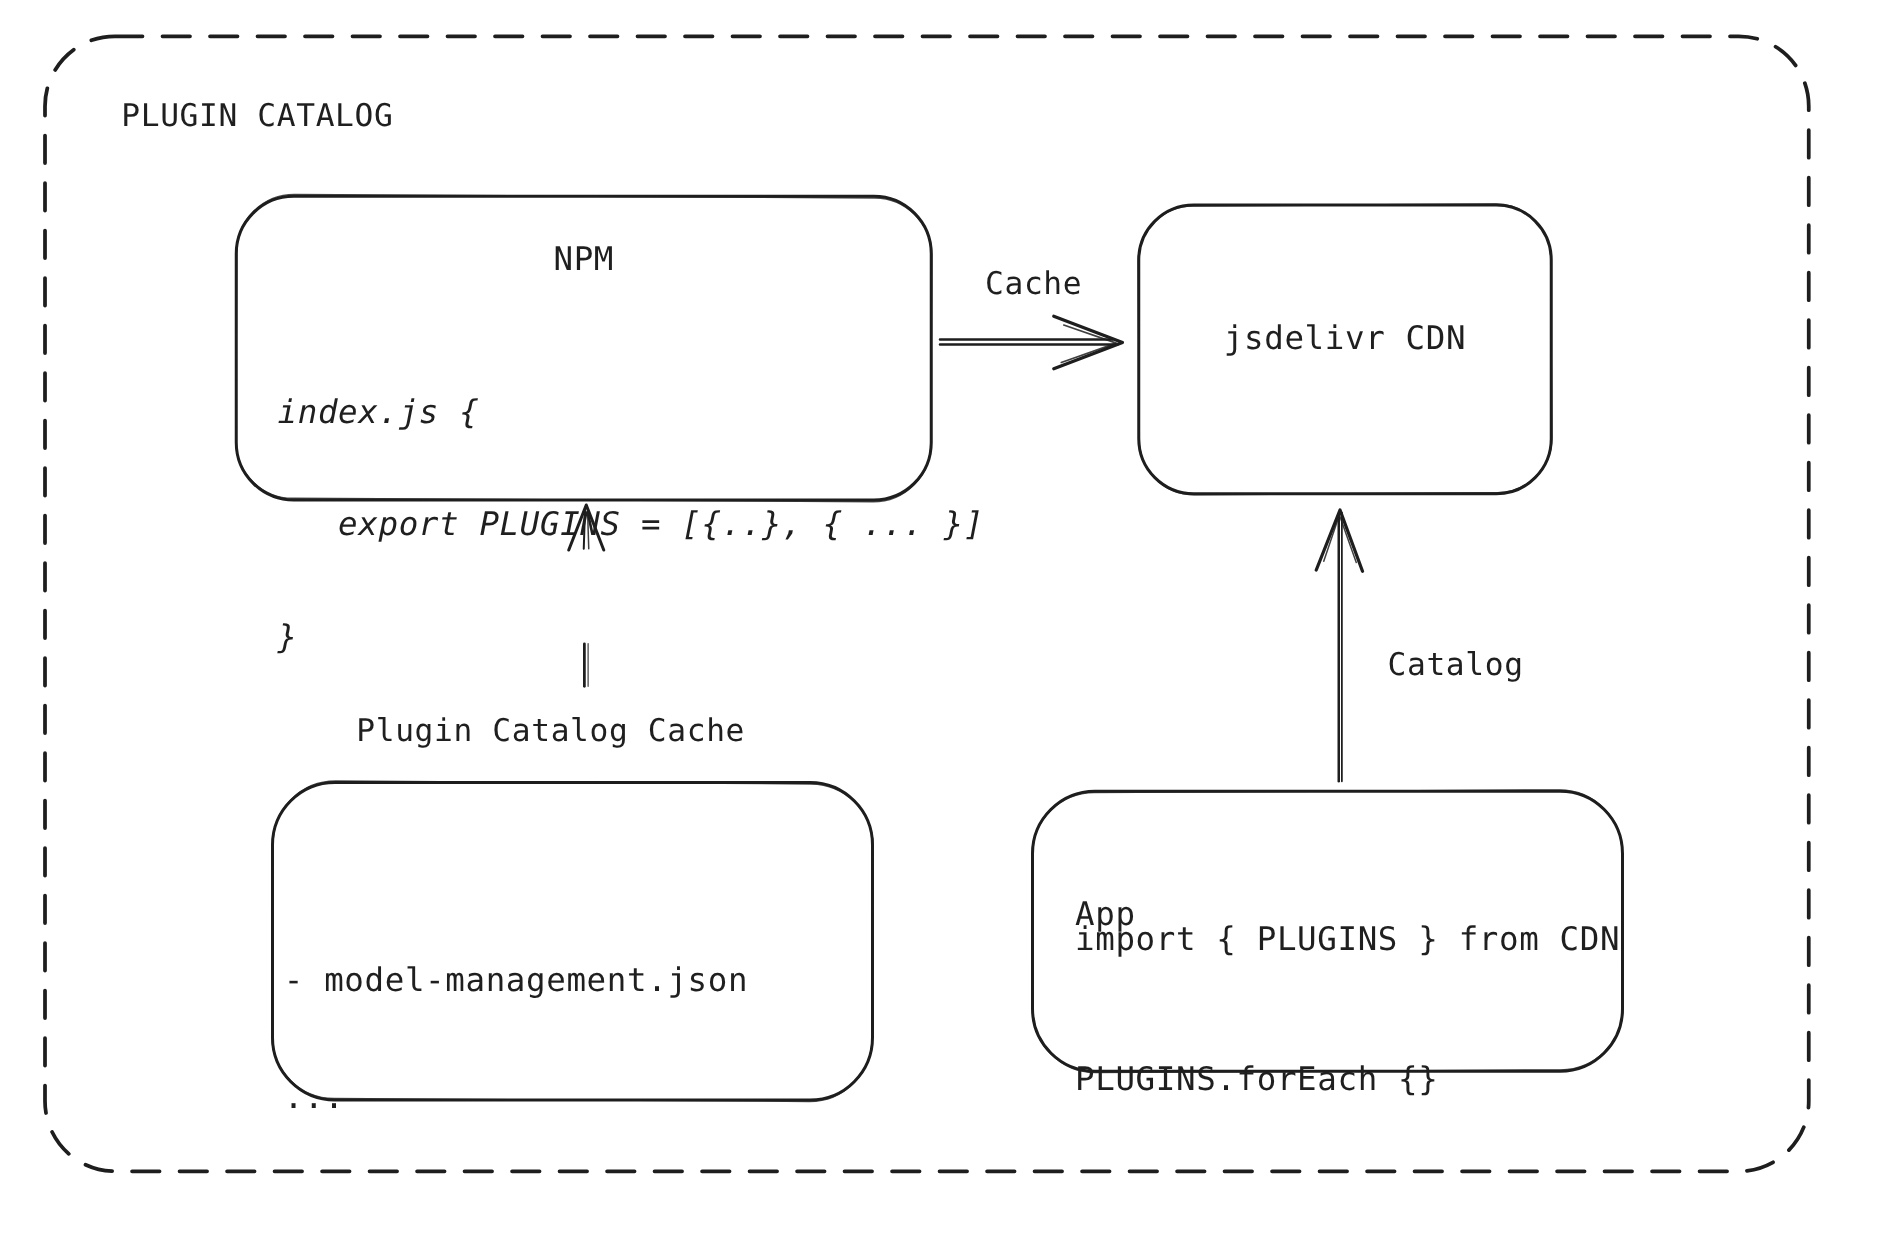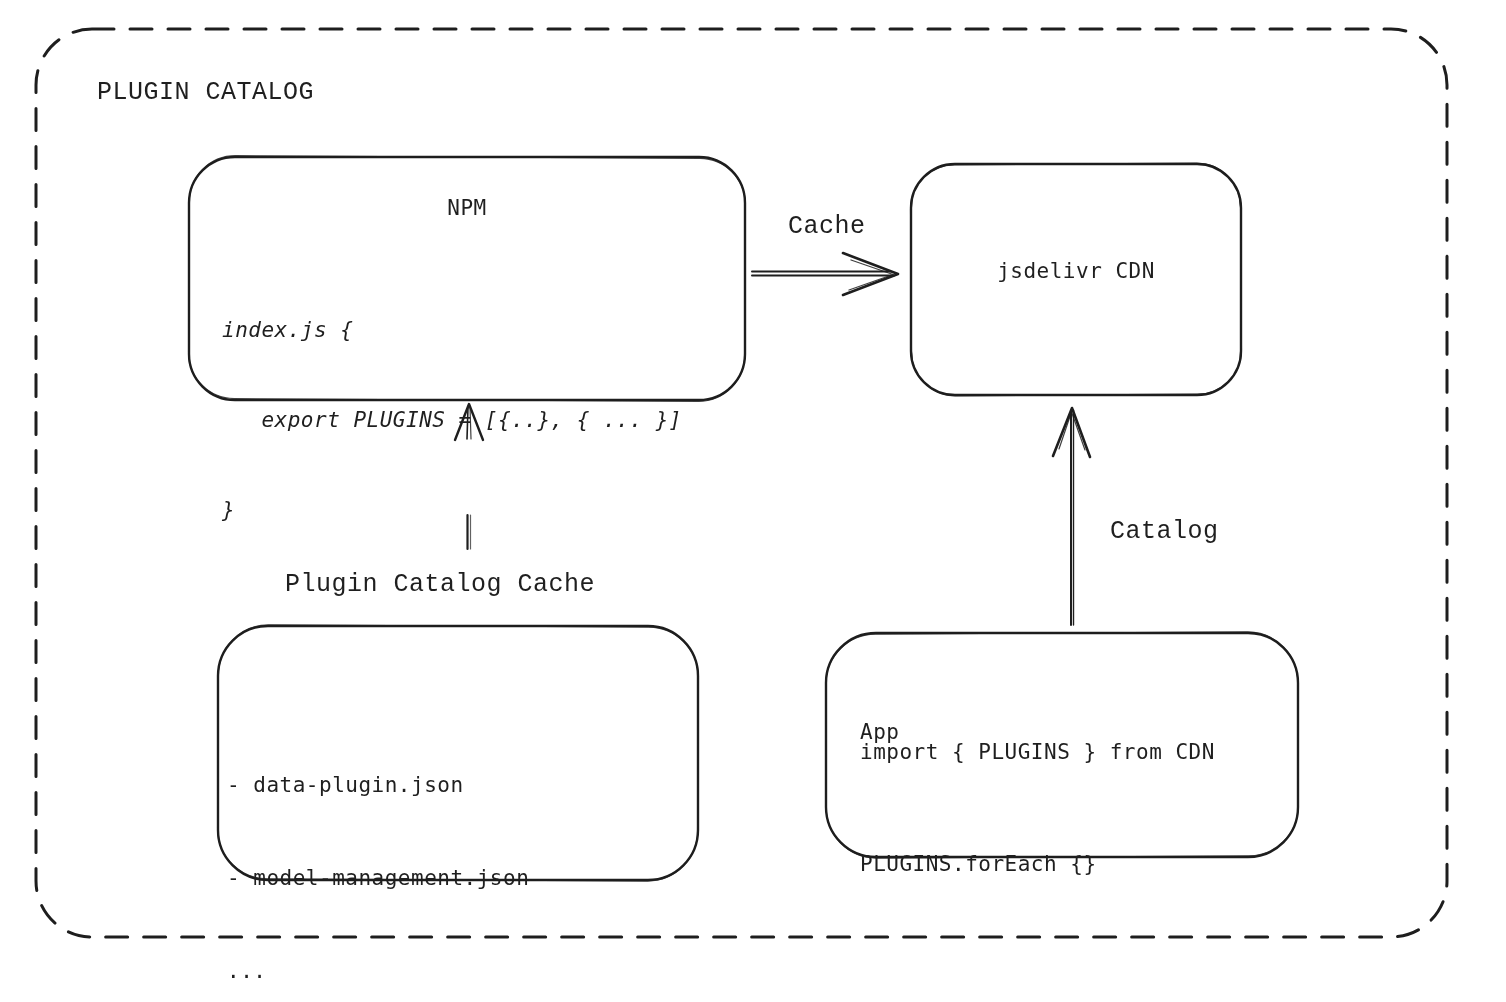--- a/index.html
+++ b/index.html
@@ -22,22 +22,22 @@
     top: 0;
     width: 1506px;
     height: 1002px;
   }
   .txt {
     position: absolute;
     white-space: pre;
     letter-spacing: 0.5px;
     color: #1f1f1f;
   }
-  .lbl   { font-size: 25px; line-height: 30px; font-family: Liberation Mono, monospace; }
-  .code  { font-size: 21px; line-height: 30px; }
+  .lbl   { font-size: 25px; line-height: 30px; }
+  .code  { font-size: 26px; line-height: 30px; }
   .center { text-align: center; }
   .cdn-label-wrap {
     position: absolute;
     left: 911px; top: 164px;
     width: 330px; height: 213px;
     display: flex;
     align-items: center;
     justify-content: center;
   }
   .repo-items { line-height: 31px; }
@@ -98,21 +98,20 @@
 
   <div class="txt lbl" style="left:788px; top:212px;">Cache</div>
 
   <div class="cdn-label-wrap">
     <span class="code" style="letter-spacing:0.5px;">jsdelivr CDN</span>
   </div>
 
 
   <div class="txt lbl center" style="left:285px; top:570px; width:300px;">Plugin Catalog Cache</div>
   <div class="txt code repo-items" style="left:227px; top:708px;">
-    <div>- data-plugin.json</div>
     <div>- model-management.json</div>
     <div>...</div>
   </div>
 
   <div class="txt lbl" style="left:1110px; top:517px;">Catalog</div>
 
   <div class="txt code" style="left:860px; top:681px;margin-top:36px;">App</div>
   <div class="txt code" style="left:860px; top:737px;">import { PLUGINS } from CDN</div>
   <div class="txt code" style="left:860px; top:801px;margin-top:48px;">PLUGINS.forEach {}</div>
 

